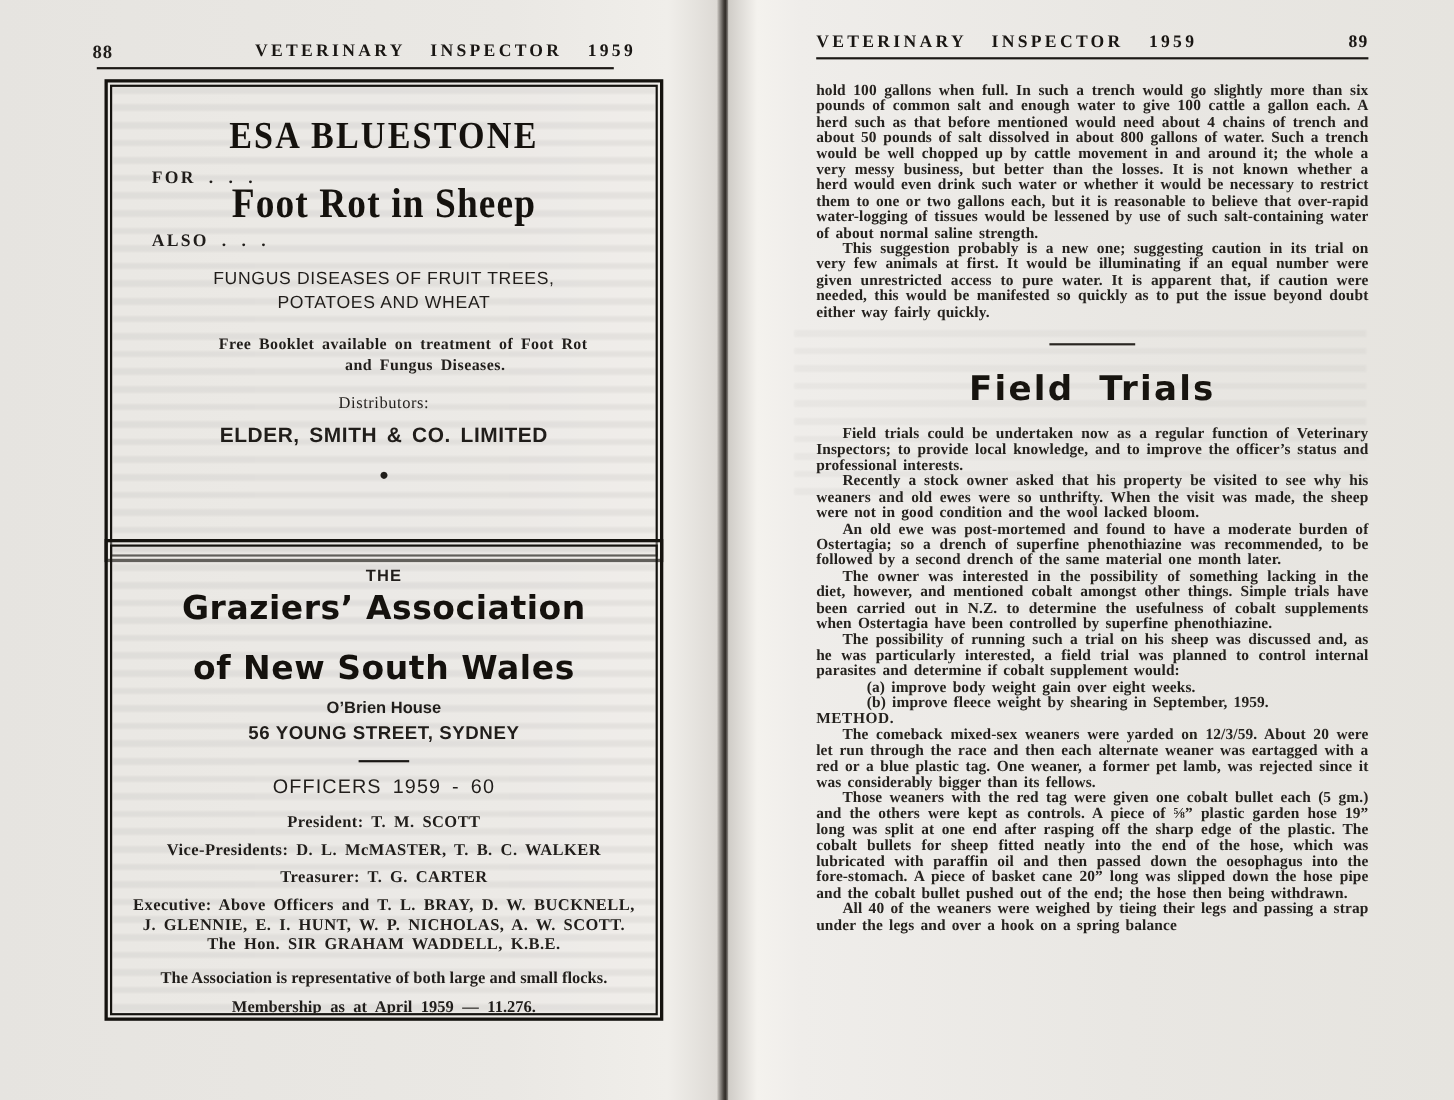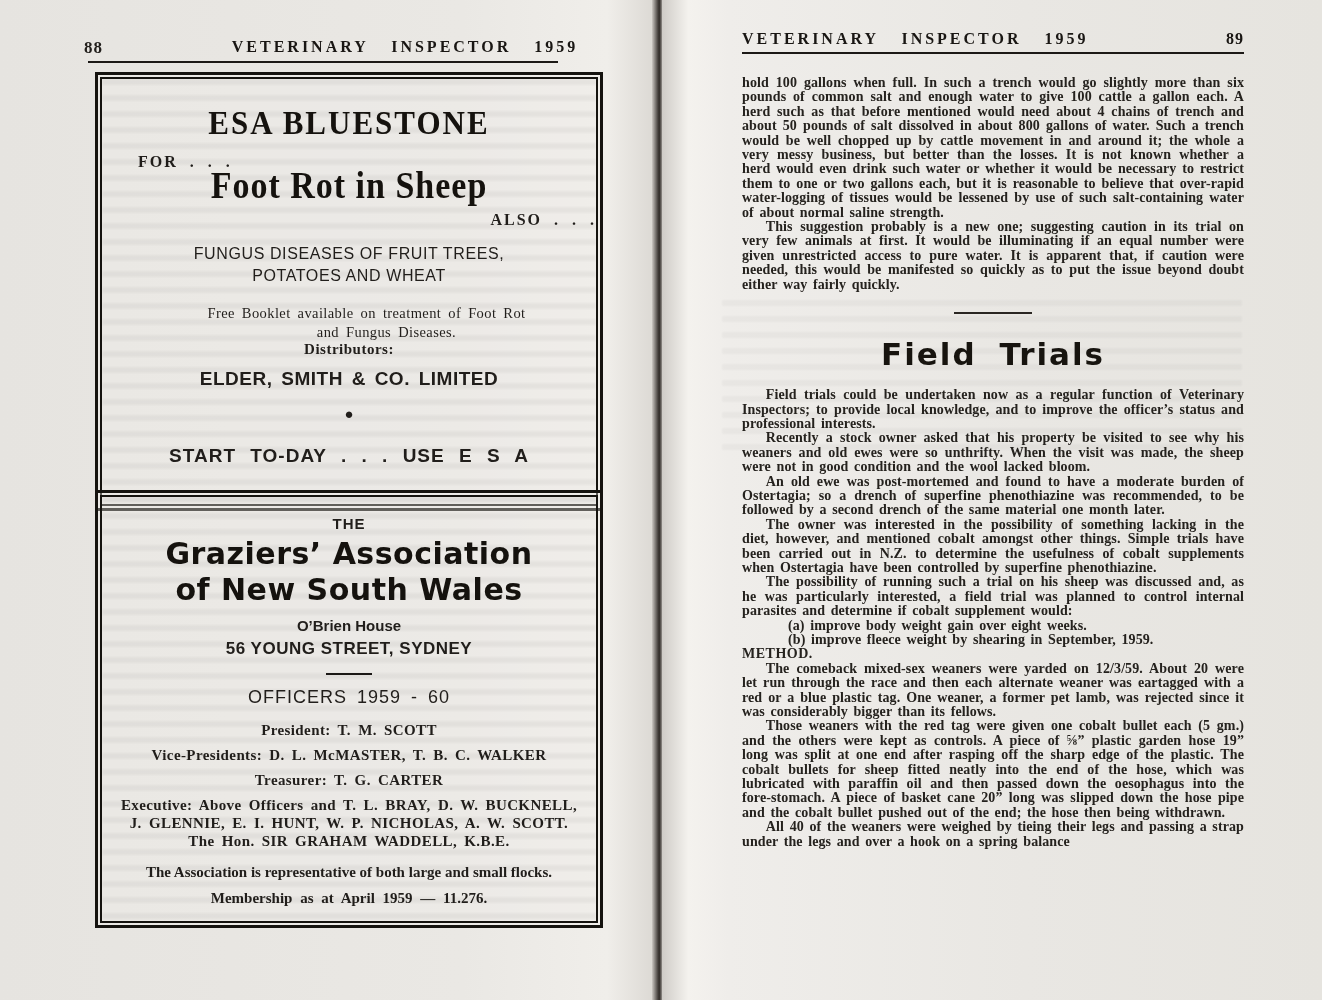--- a/index.html
+++ b/index.html
@@ -30,33 +30,33 @@
   
   .adbox{position:absolute;left:95px;width:502px;border:3px solid #15130f;background:rgba(240,238,234,0.35);}
   .adbox-inner{position:absolute;inset:2px;border:2px solid #15130f;overflow:hidden;}
   .adbox-esa{top:72px;height:433px;}
   .adbox-graziers{top:490px;height:432px;}
   .ad-c{text-align:center;}
 
   .esa-title{margin-top:26px;font-size:31px;font-weight:900;letter-spacing:2px;transform:scaleY(1.12);color:#15120e;}
   .esa-label{margin:12px 0 0 36px;text-align:left;font-size:16px;font-weight:700;letter-spacing:2px;word-spacing:6px;}
   .esa-product{margin-top:-4px;font-size:34px;font-weight:900;letter-spacing:1px;transform:scaleY(1.12);color:#15120e;}
-  .esa-also{margin:6px 0 0 36px;text-align:right;font-size:16px;font-weight:700;letter-spacing:2px;word-spacing:6px;}
+  .esa-also{margin:6px 0 0 36px;text-align:left;font-size:16px;font-weight:700;letter-spacing:2px;word-spacing:6px;}
   .esa-fungus{font-family:"Liberation Sans","DejaVu Sans",sans-serif;font-weight:400;font-size:16px;letter-spacing:0.6px;}
   .f1{margin-top:16px;} .f2{margin-top:4px;}
-  .esa-booklet{font-size:14.5px;font-weight:400;letter-spacing:0.4px;word-spacing:3px;padding-left:35px;}
+  .esa-booklet{font-size:14.5px;font-weight:700;letter-spacing:0.4px;word-spacing:3px;padding-left:35px;}
   .b1{margin-top:20px;} .b2{margin-top:2px;margin-left:40px;}
-  .esa-dist{font-size:15px;font-weight:700;letter-spacing:0.5px;text-align:center;}
+  .esa-dist{margin-top:18px;font-size:15px;font-weight:400;letter-spacing:0.5px;text-align:center;}
   .esa-elder{margin-top:10px;font-family:"Liberation Sans","DejaVu Sans",sans-serif;font-weight:700;font-size:19px;letter-spacing:0.5px;word-spacing:3px;}
   .esa-bullet{margin-top:16px;font-size:15px;}
   .esa-tag{margin-top:22px;font-family:"Liberation Sans","DejaVu Sans",sans-serif;font-weight:700;font-size:19px;letter-spacing:1px;word-spacing:8px;}
 
   .gz-the{margin-top:18px;font-family:"Liberation Sans","DejaVu Sans",sans-serif;font-weight:700;font-size:15px;letter-spacing:1px;}
   .gz-name{font-family:"DejaVu Sans","Liberation Sans",sans-serif;font-weight:800;font-size:30px;letter-spacing:0.5px;color:#15120e;}
-  .n1{margin-top:4px;} .n2{margin-top:1px;}
+  .n1{margin-top:4px;} .n2{margin-top:19px;}
   .gz-addr1{margin-top:10px;font-family:"Liberation Sans","DejaVu Sans",sans-serif;font-weight:700;font-size:15px;}
   .gz-addr2{margin-top:5px;font-family:"Liberation Sans","DejaVu Sans",sans-serif;font-weight:700;font-size:17px;letter-spacing:0.5px;}
   .gz-minirule{width:46px;height:2px;background:#1c1916;margin:14px auto 0;}
   .gz-officers{margin-top:12px;font-family:"Liberation Sans","DejaVu Sans",sans-serif;font-weight:500;font-size:18px;letter-spacing:1px;word-spacing:4px;}
   .gz-line{font-size:15px;font-weight:700;letter-spacing:0.4px;word-spacing:3px;}
   .m16{margin-top:14px;} .m10{margin-top:8px;} .m2{margin-top:1px;}
   .gz-rep{margin-top:14px;font-size:15px;font-weight:700;}
   .gz-mem{margin-top:9px;font-size:15px;font-weight:700;word-spacing:4px;}
 
   
@@ -92,21 +92,20 @@
         <div class="esa-label">FOR . . .</div>
         <div class="esa-product">Foot Rot in Sheep</div>
         <div class="esa-also">ALSO . . .</div>
         <div class="esa-fungus f1">FUNGUS DISEASES OF FRUIT TREES,</div>
         <div class="esa-fungus f2">POTATOES AND WHEAT</div>
         <div class="esa-booklet b1">Free Booklet available on treatment of Foot Rot</div>
         <div class="esa-booklet b2">and Fungus Diseases.</div>
         <div class="esa-dist">Distributors:</div>
         <div class="esa-elder">ELDER, SMITH &amp; CO. LIMITED</div>
         <div class="esa-bullet">●</div>
-        <div class="esa-tag">START TO-DAY . . . USE E S A</div>
       </div>
     </div>
 
     <div class="adbox adbox-graziers">
       <div class="adbox-inner ad-c">
         <div class="ghost" style="inset:0;"></div>
         <div class="gz-the">THE</div>
         <div class="gz-name n1">Graziers’ Association</div>
         <div class="gz-name n2">of New South Wales</div>
         <div class="gz-addr1">O’Brien House</div>

